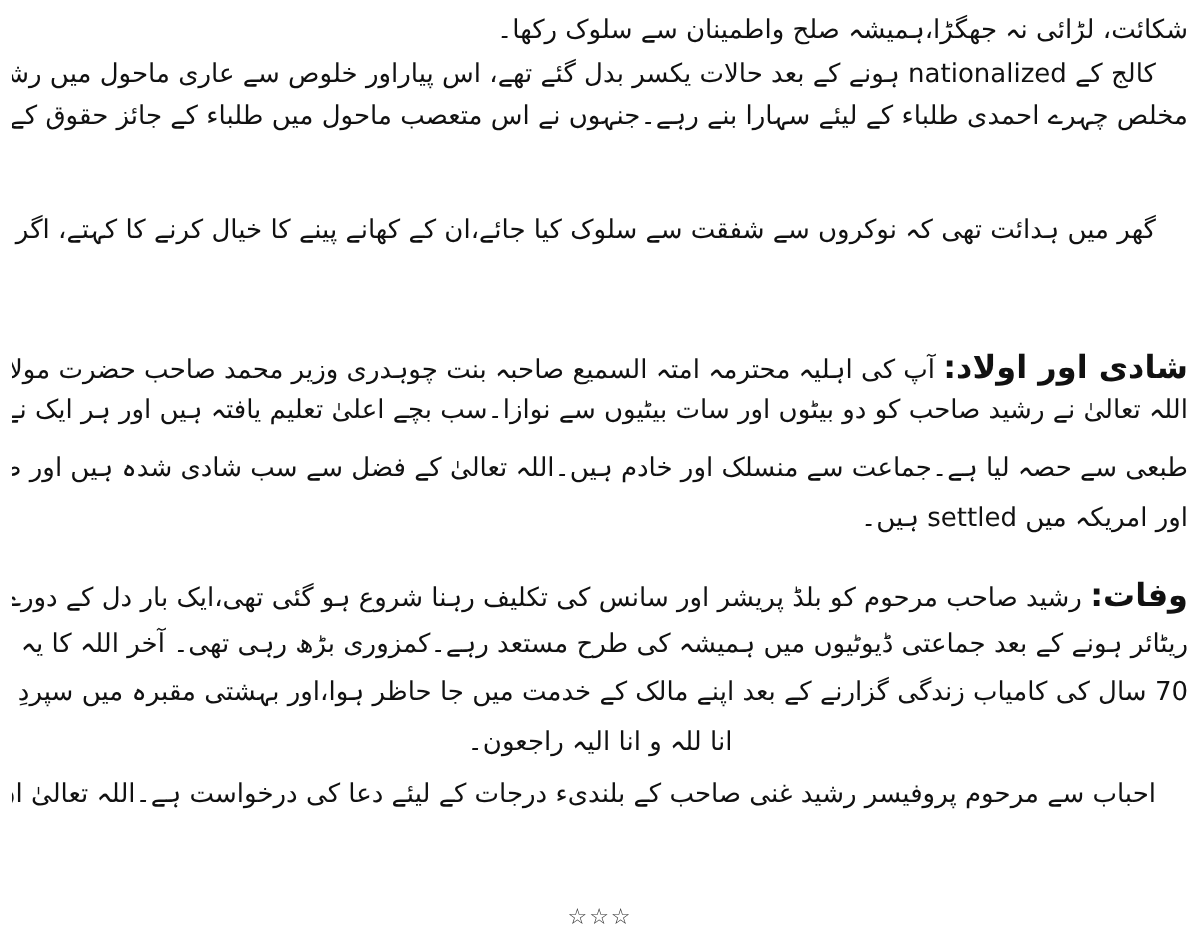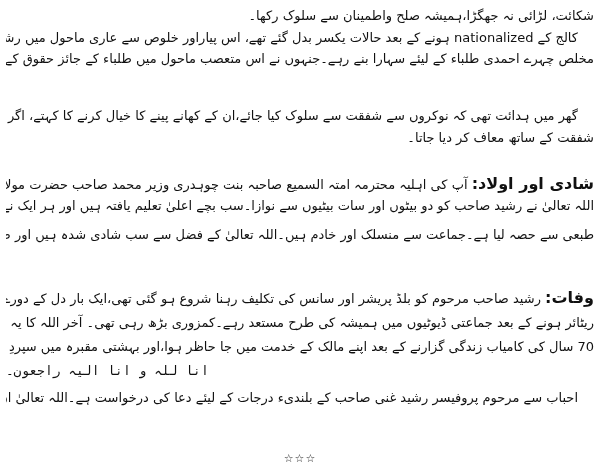--- a/index.html
+++ b/index.html
@@ -31,21 +31,21 @@
       line-height: 20px;
       height: 20px;
       white-space: nowrap;
       overflow: hidden;
     }
     .line.justify {
       text-align: justify;
       text-align-last: justify;
     }
     .line.indent { right: 22px; }
-    .line.center { text-align: left; font-family: Liberation Mono, monospace; }
+    .line.center { text-align: center; }
     .heading {
       font-weight: bold;
       font-size: 16px;
     }
     .stars {
       position: absolute;
       left: 0; right: 0;
       top: 452px;
       text-align: center;
       font-size: 11px;
@@ -59,28 +59,28 @@
 <div class="page">
 
   <div class="line" style="top:6px;">شکائت، لڑائی نہ جھگڑا،ہمیشہ صلح واطمینان سے سلوک رکھا۔</div>
 
   <div class="line indent" style="top:28px;">
     <span>کالج کے nationalized ہونے کے بعد حالات یکسر بدل گئے تھے، اس پیاراور خلوص سے عاری ماحول میں رشید مرحوم جیسے</span>
   </div>
   <div class="line justify" style="top:49px;">مخلص چہرے احمدی طلباء کے لیئے سہارا بنے رہے۔جنہوں نے اس متعصب ماحول میں طلباء کے جائز حقوق کے لیئے پرنسپل سے</div>
 
   <div class="line indent justify" style="top:106px;">گھر میں ہدائت تھی کہ نوکروں سے شفقت سے سلوک کیا جائے،ان کے کھانے پینے کا خیال کرنے کا کہتے، اگر کوئی چوری کرتا، اسے</div>
-  <div class="line" style="top:128px;">شفقت کے ساتھ معاف کر دیا جاتا۔</div>
 
   <div class="line" style="top:174px;">
     <span class="heading">شادی اور اولاد:</span>
     <span>آپ کی اہلیہ محترمہ امتہ السمیع صاحبہ بنت چوہدری وزیر محمد صاحب حضرت مولانا جلال الدین شمس مرحوم کی بھانجی ہیں۔</span>
   </div>
   <div class="line justify" style="top:196px;">اللہ تعالیٰ نے رشید صاحب کو دو بیٹوں اور سات بیٹیوں سے نوازا۔سب بچے اعلیٰ تعلیم یافتہ ہیں اور ہر ایک نے اپنے والد کی خوش</div>
   <div class="line justify" style="top:225px;">طبعی سے حصہ لیا ہے۔جماعت سے منسلک اور خادم ہیں۔اللہ تعالیٰ کے فضل سے سب شادی شدہ ہیں اور صاحبِ اولاد ہیں۔ کنیڈا</div>
+  <div class="line" style="top:250px;">اور امریکہ میں settled ہیں۔</div>
 
   <div class="line" style="top:288px;">
     <span class="heading">وفات:</span>
     <span>رشید صاحب مرحوم کو بلڈ پریشر اور سانس کی تکلیف رہنا شروع ہو گئی تھی،ایک بار دل کے دورے سے بیمار بھی ہوئے۔کالج سے</span>
   </div>
   <div class="line justify" style="top:313px;">ریٹائر ہونے کے بعد جماعتی ڈیوٹیوں میں ہمیشہ کی طرح مستعد رہے۔کمزوری بڑھ رہی تھی۔ آخر اللہ کا یہ خادم بندہ 29 مارچ 2004 کو</div>
   <div class="line" style="top:337px;">70 سال کی کامیاب زندگی گزارنے کے بعد اپنے مالک کے خدمت میں جا حاظر ہوا،اور بہشتی مقبرہ میں سپردِ خاک ہوئے۔</div>
 
   <div class="line center" style="top:362px;">انا للہ و انا الیہ راجعون۔</div>
 

